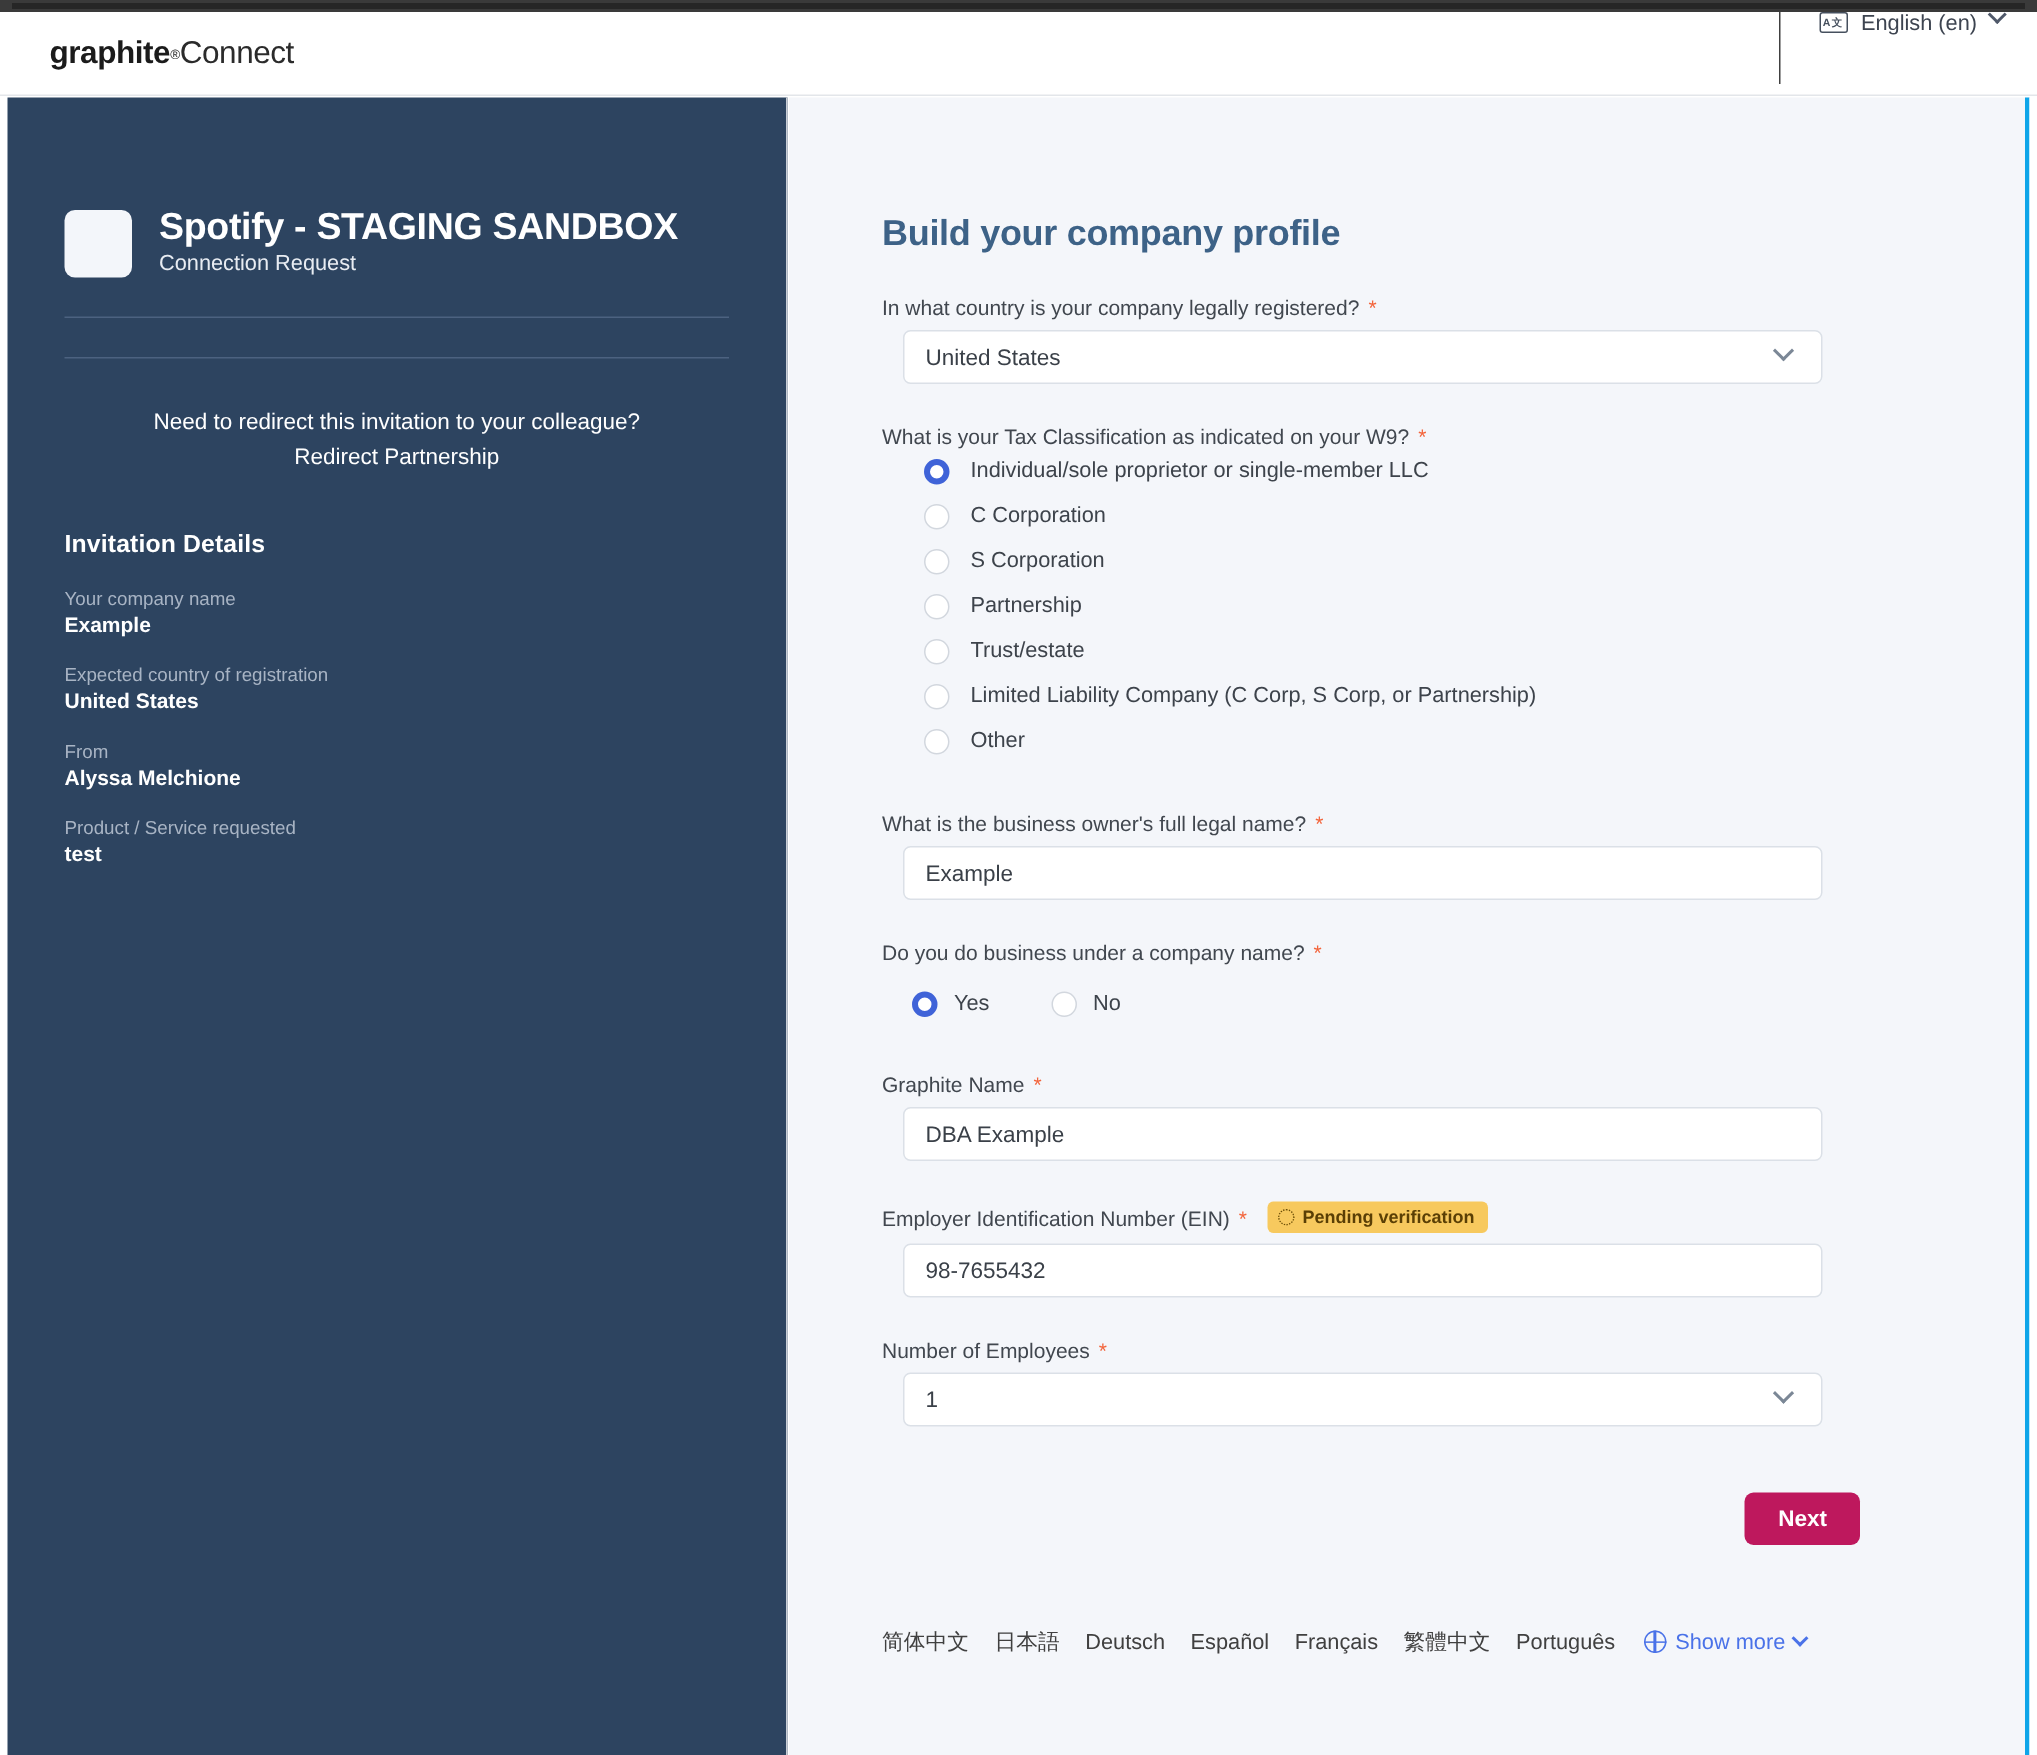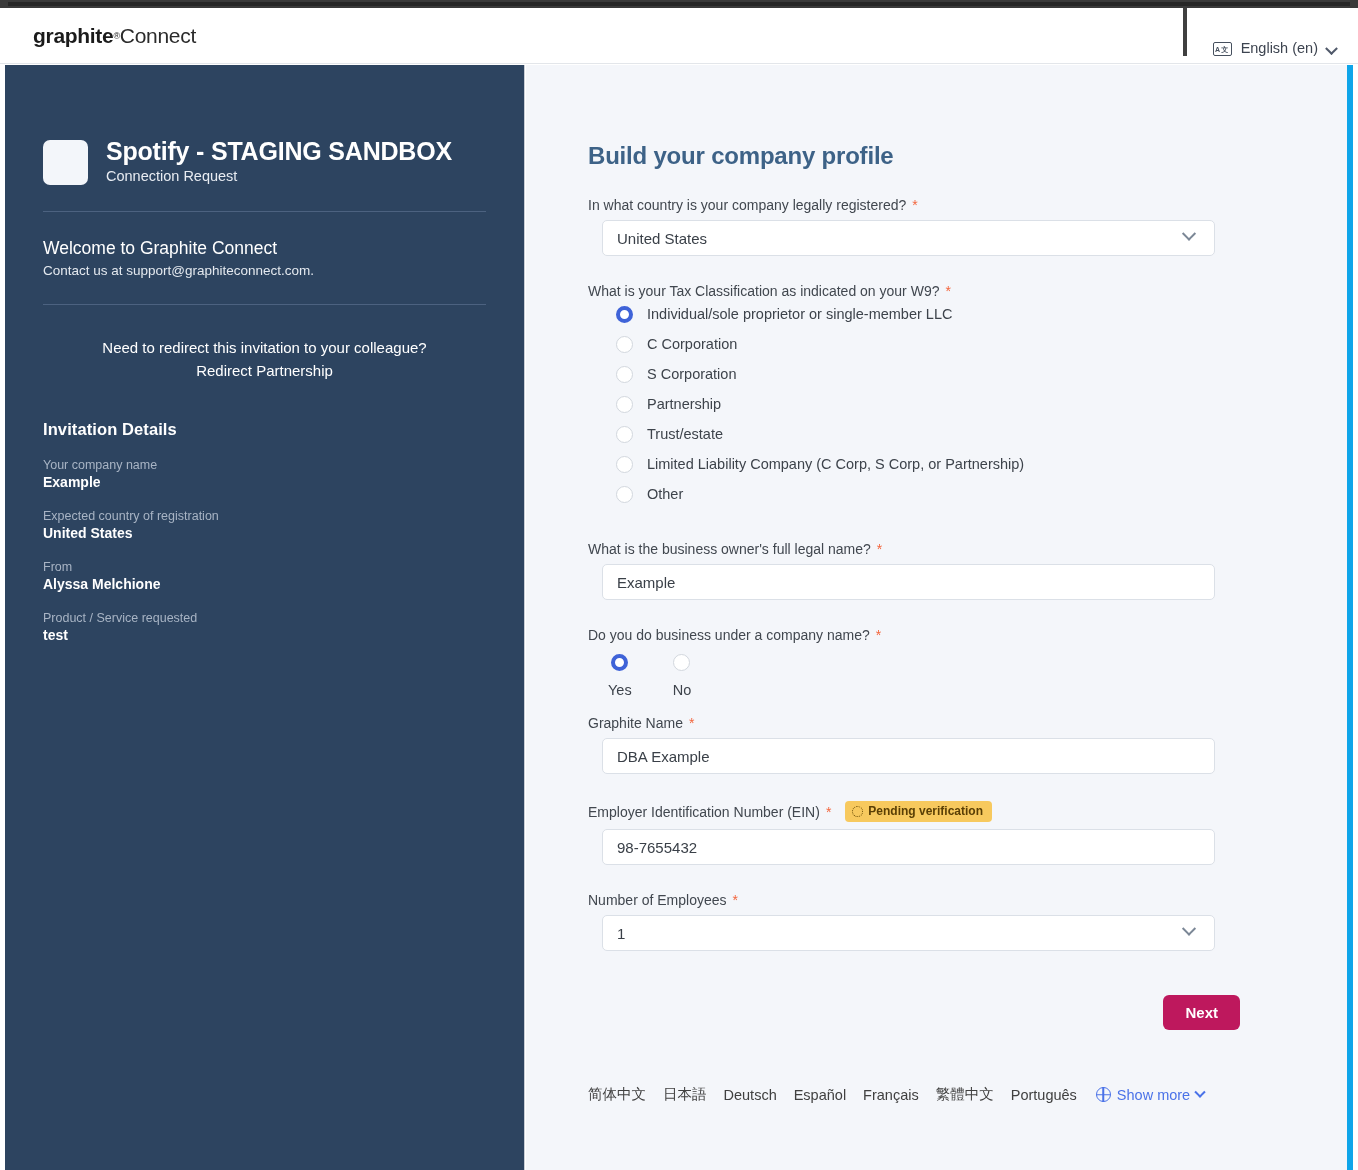--- a/index.html
+++ b/index.html
@@ -50,24 +50,24 @@
   .logo-bold { font-weight: bold; }
   .logo-reg  { font-weight: 400; color: #2b2b2b; }
   .logo-sup  { font-size: 9px; position: relative; top: -7px; }
 
   .lang-selector {
     position: absolute;
     right: 22px;
     top: 0;
     height: 48px;
     display: flex;
-    align-items: flex-end;
+    align-items: flex-start;
     gap: 9px;
     padding-left: 26px;
-    border-left: 4px solid #404040;
+    border-left: 1px solid #404040;
     cursor: pointer;
   }
   .translate-icon {
     width: 19px; height: 14px;
     border: 1.6px solid #46505e;
     border-radius: 2px;
     display: flex; align-items: center; justify-content: center;
     font-size: 7px; font-weight: bold; color: #46505e;
     letter-spacing: 1px;
     line-height: 1;
@@ -158,21 +158,21 @@
     margin-top: 2px;
   }
 
   
   .content {
     position: absolute;
     top: 0; left: 526px;
     width: 827px;
     height: 1105px;
     background: #f4f6fa;
-    border-right: 6px solid #0ea5e9;
+    border-right: 3px solid #0ea5e9;
     padding: 0 62px;
     overflow: hidden;
   }
   .page-title {
     font-size: 24px;
     font-weight: bold;
     color: #3d6287;
     padding-top: 77px;
     letter-spacing: -0.2px;
   }
@@ -233,21 +233,21 @@
   }
   .radio-label { font-size: 14.5px; color: #3d434b; }
 
   .radio-inline {
     display: flex;
     align-items: center;
     gap: 14px;
     margin-top: 11px;
     padding-left: 20px;
   }
-  .radio-inline .radio-row { gap: 11px; margin-right: 27px; flex-direction: column; }
+  .radio-inline .radio-row { gap: 11px; margin-right: 27px; }
 
   
   .badge {
     background: #f7c95e;
     color: #5a3f05;
     font-size: 12px;
     font-weight: bold;
     border-radius: 4px;
     padding: 4px 9px 4px 7px;
     display: inline-flex;
@@ -353,24 +353,20 @@
     <div class="brand-row">
       <div class="brand-logo"></div>
       <div>
         <div class="brand-name">Spotify - STAGING SANDBOX</div>
         <div class="brand-sub">Connection Request</div>
       </div>
     </div>
 
     <div class="divider"></div>
 
-    <div>
-      <div class="welcome-title">Welcome to Graphite Connect</div>
-      <div class="welcome-sub">Contact us at support@graphiteconnect.com.</div>
-    </div>
 
     <div class="divider"></div>
 
     <div class="redirect-block">
       <div>Need to redirect this invitation to your colleague?</div>
       <div>Redirect Partnership</div>
     </div>
 
     <div class="details-title">Invitation Details</div>
 

